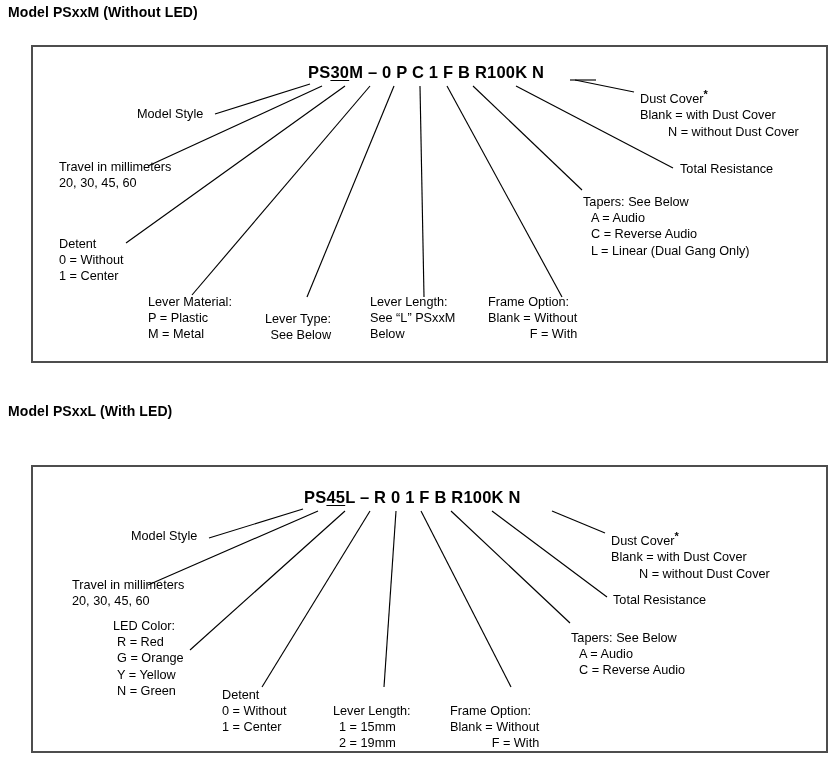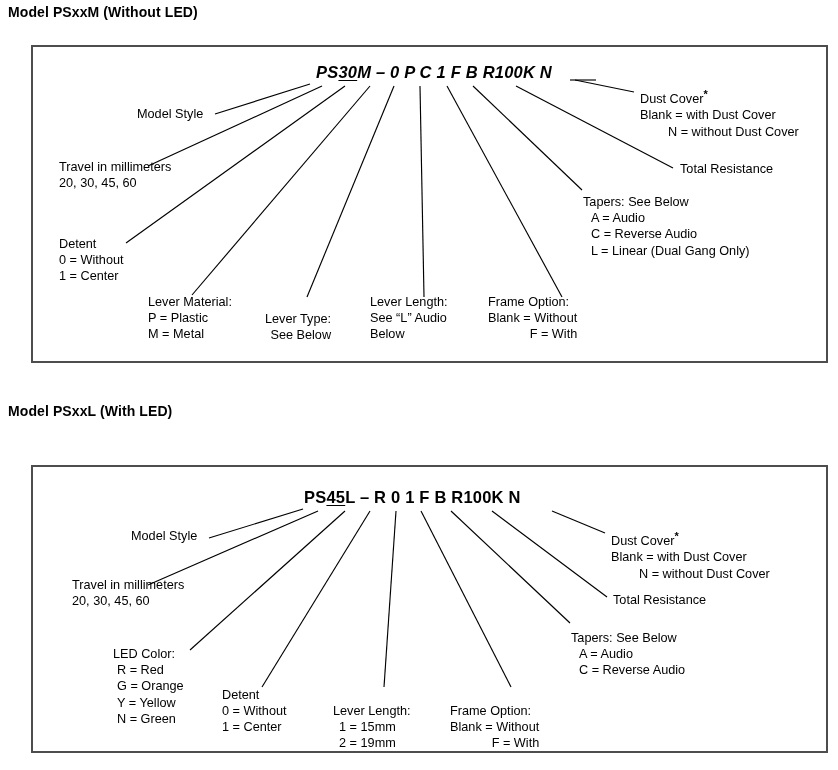--- a/index.html
+++ b/index.html
@@ -56,21 +56,21 @@
 </style>
 </head>
 <body>
 
 <div class="section">
 
   <div class="heading" style="left:8px;top:4px;">Model PSxxM (Without LED)</div>
 
   <div class="panel" style="left:31px;top:45px;width:797px;height:318px;"></div>
 
-  <div class="partnum" style="left:316px;top:63px;font-style:italic;">PS<span class="u">30</span>M – 0 P C 1 F B R100K N</div>
+  <div class="partnum" style="left:308px;top:63px;">PS<span class="u">30</span>M – 0 P C 1 F B R100K N</div>
 
   <svg class="leaders">
 
     <line x1="215" y1="114" x2="310" y2="84"></line>
 
     <line x1="148" y1="166" x2="322" y2="86"></line>
 
     <line x1="126" y1="243" x2="345" y2="86"></line>
 
     <line x1="192" y1="295" x2="370" y2="86"></line>
@@ -111,21 +111,21 @@
     <span class="ln">M = Metal</span>
   </div>
 
   <div class="callout" style="left:265px;top:311px;text-align:right;">
     <span class="ln">Lever Type:</span>
     <span class="ln">See Below</span>
   </div>
 
   <div class="callout" style="left:370px;top:294px;">
     <span class="ln">Lever Length:</span>
-    <span class="ln">See “L” Audio</span>
+    <span class="ln">See “L” PSxxM</span>
     <span class="ln">Below</span>
   </div>
 
   <div class="callout ralign" style="left:488px;top:294px;">
     <span class="ln" style="text-align:left;">Frame Option:</span>
     <span class="ln" style="text-align:left;">Blank = Without</span>
     <span class="ln">F = With</span>
   </div>
 
   <div class="callout" style="left:583px;top:194px;">
@@ -177,21 +177,21 @@
 
   <div class="callout" style="left:131px;top:528px;">
     <span class="ln">Model Style</span>
   </div>
 
   <div class="callout" style="left:72px;top:577px;">
     <span class="ln">Travel in millimeters</span>
     <span class="ln">20, 30, 45, 60</span>
   </div>
 
-  <div class="callout" style="left:113px;top:646px;">
+  <div class="callout" style="left:113px;top:618px;">
     <span class="ln">LED Color:</span>
     <span class="ln" style="padding-left:4px;">R = Red</span>
     <span class="ln" style="padding-left:4px;">G = Orange</span>
     <span class="ln" style="padding-left:4px;">Y = Yellow</span>
     <span class="ln" style="padding-left:4px;">N = Green</span>
   </div>
 
   <div class="callout" style="left:222px;top:687px;">
     <span class="ln">Detent</span>
     <span class="ln">0 = Without</span>

